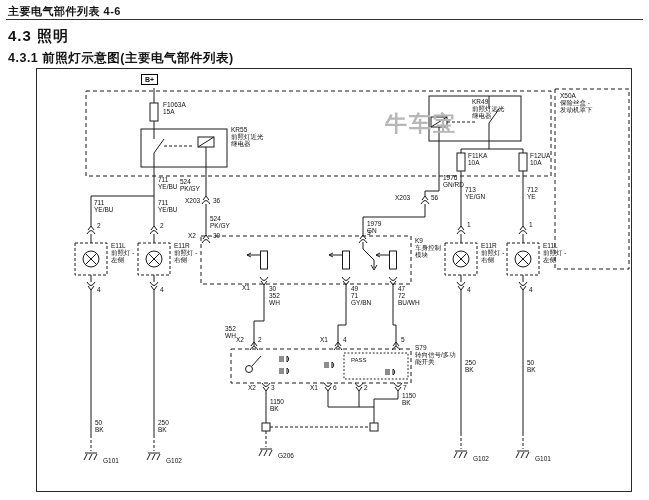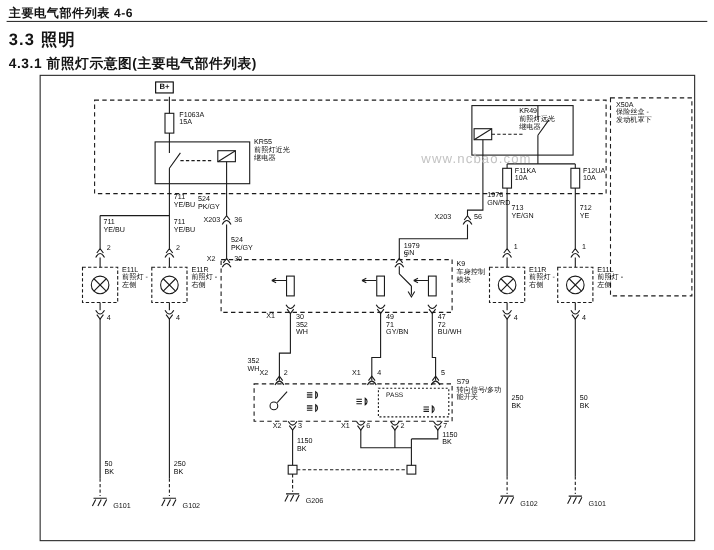--- a/index.html
+++ b/index.html
@@ -14,21 +14,21 @@
   .lb2{position:absolute;font-size:6px;line-height:6.5px;white-space:nowrap;color:#111;}
   .bplus{position:absolute;border:1px solid #000;background:#fff;font-size:7px;line-height:9px;padding:0 3px;font-weight:bold;}
   .wm-brand{position:absolute;font-size:22px;font-weight:bold;color:#b7b7b7;letter-spacing:2px;}
   .wm-site{position:absolute;font-size:12px;color:#c3c3c3;letter-spacing:1px;}
 </style>
 </head>
 <body>
 
 <div class="hdr-note">主要电气部件列表 4-6</div>
 <div class="hdr-rule"></div>
-<div class="sec-title">3.3 照明</div>
+<div class="sec-title">4.3 照明</div>
 <div class="sub-title">4.3.1 前照灯示意图(主要电气部件列表)</div>
 
 <div id="diagram">
 
   <svg id="wires" width="594" height="422" viewBox="0 0 594 422" stroke="#1b1b1b" stroke-width="1" fill="none">
     <defs>
       <g id="pinu">
           <path d="M-4,4 Q0,-3 4,4 M-3,0 L0,-4 L3,0"></path>
         </g>
       <g id="pind">
@@ -282,14 +282,14 @@
   <span class="lb" style="left:428px;top:290px;">250</span>
   <span class="lb" style="left:428px;top:297px;">BK</span>
   <span class="lb" style="left:490px;top:290px;">50</span>
   <span class="lb" style="left:490px;top:297px;">BK</span>
 
   <span class="lb" style="left:66px;top:388px;">G101</span>
   <span class="lb" style="left:129px;top:388px;">G102</span>
   <span class="lb" style="left:436px;top:386px;">G102</span>
   <span class="lb" style="left:498px;top:386px;">G101</span>
 
-  <span class="wm-site" style="left:346px;top:68px;">www.ncbao.com</span>
+  <span class="wm-brand" style="left:348px;top:40px;">牛车宝</span>
 </div>
 
 </body></html>

